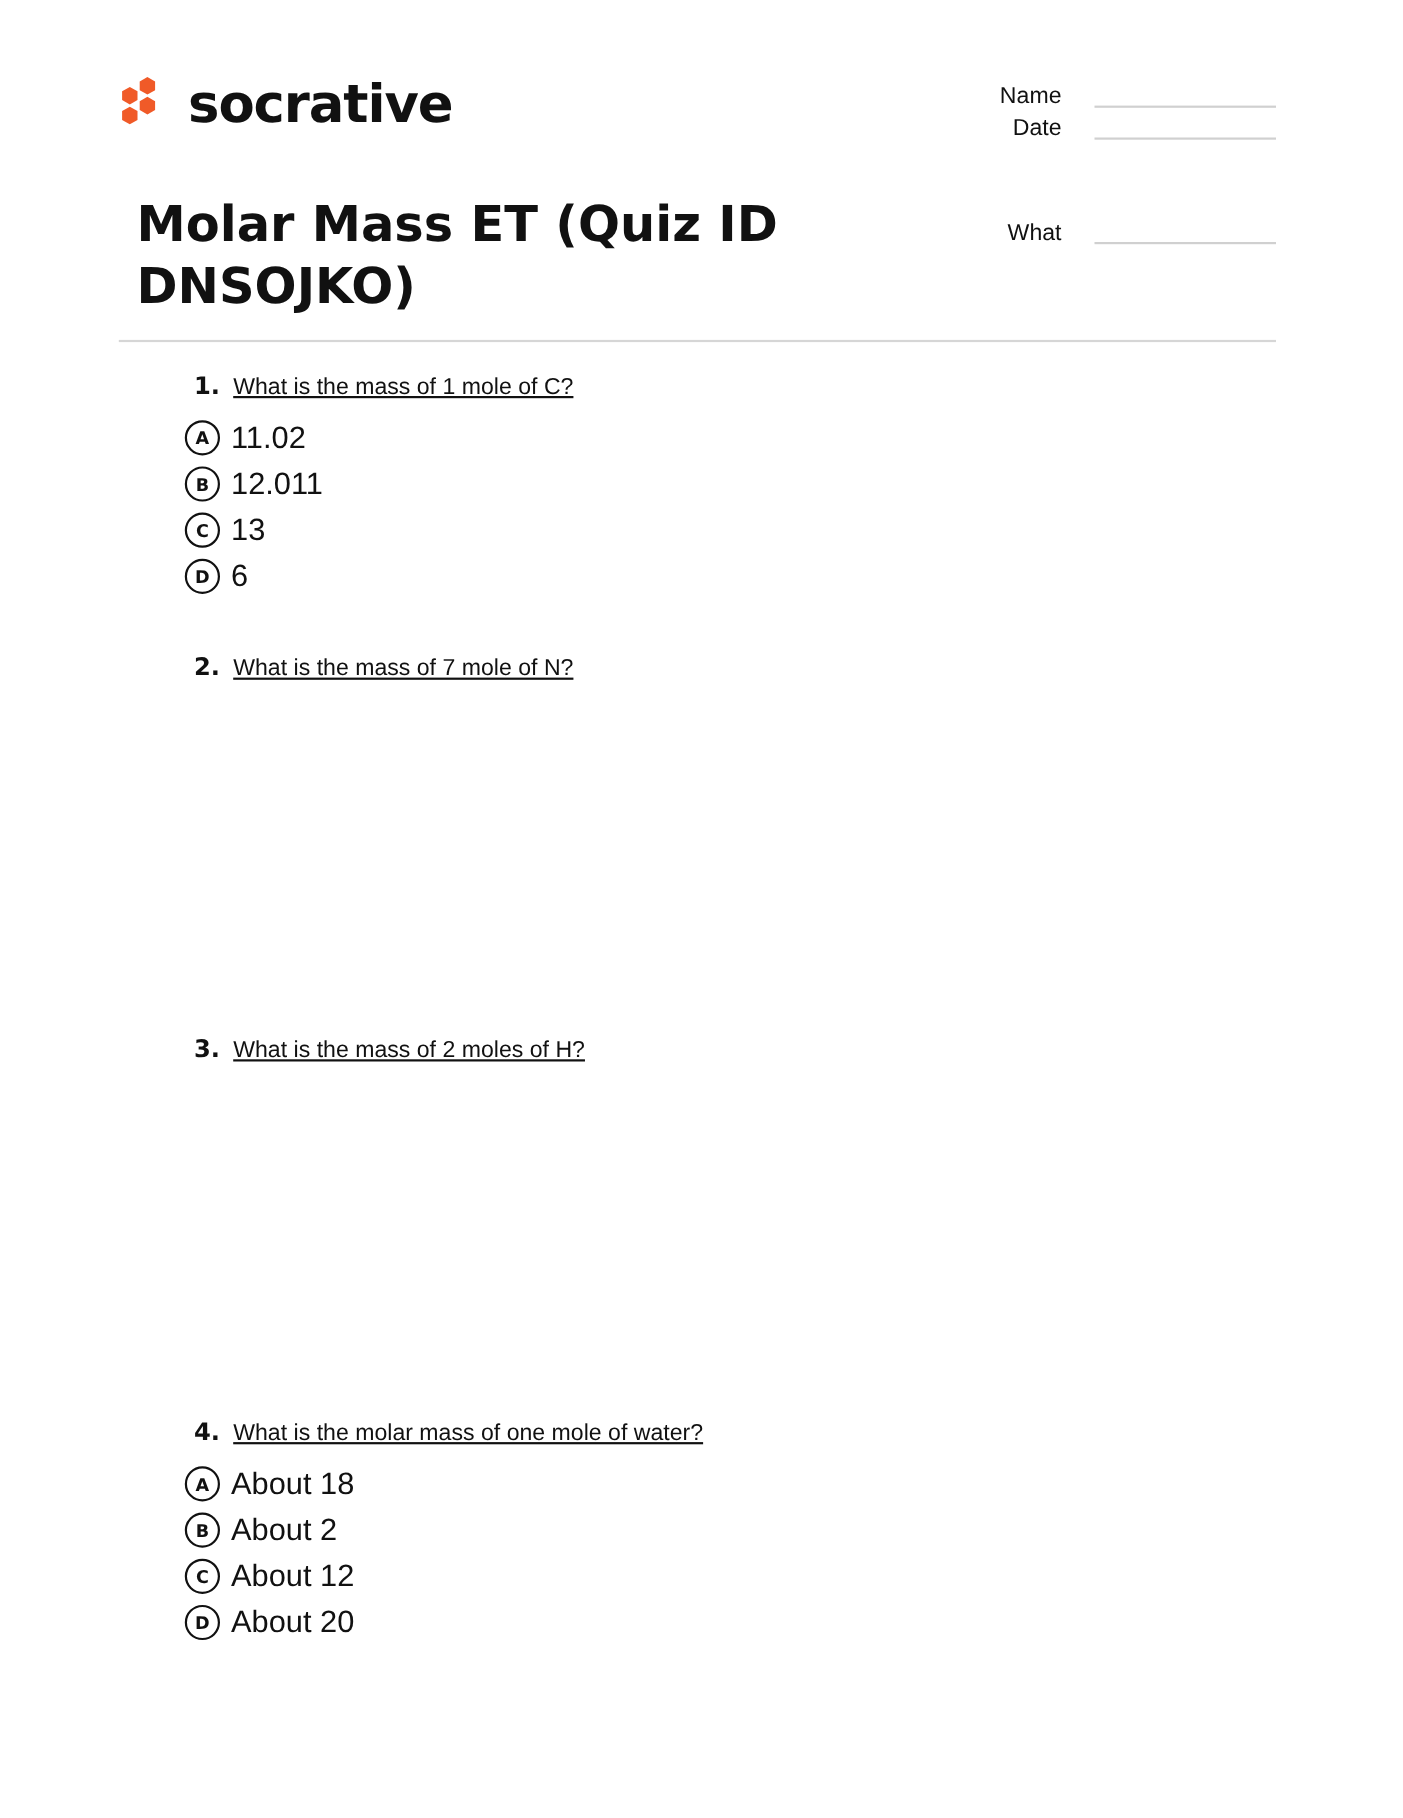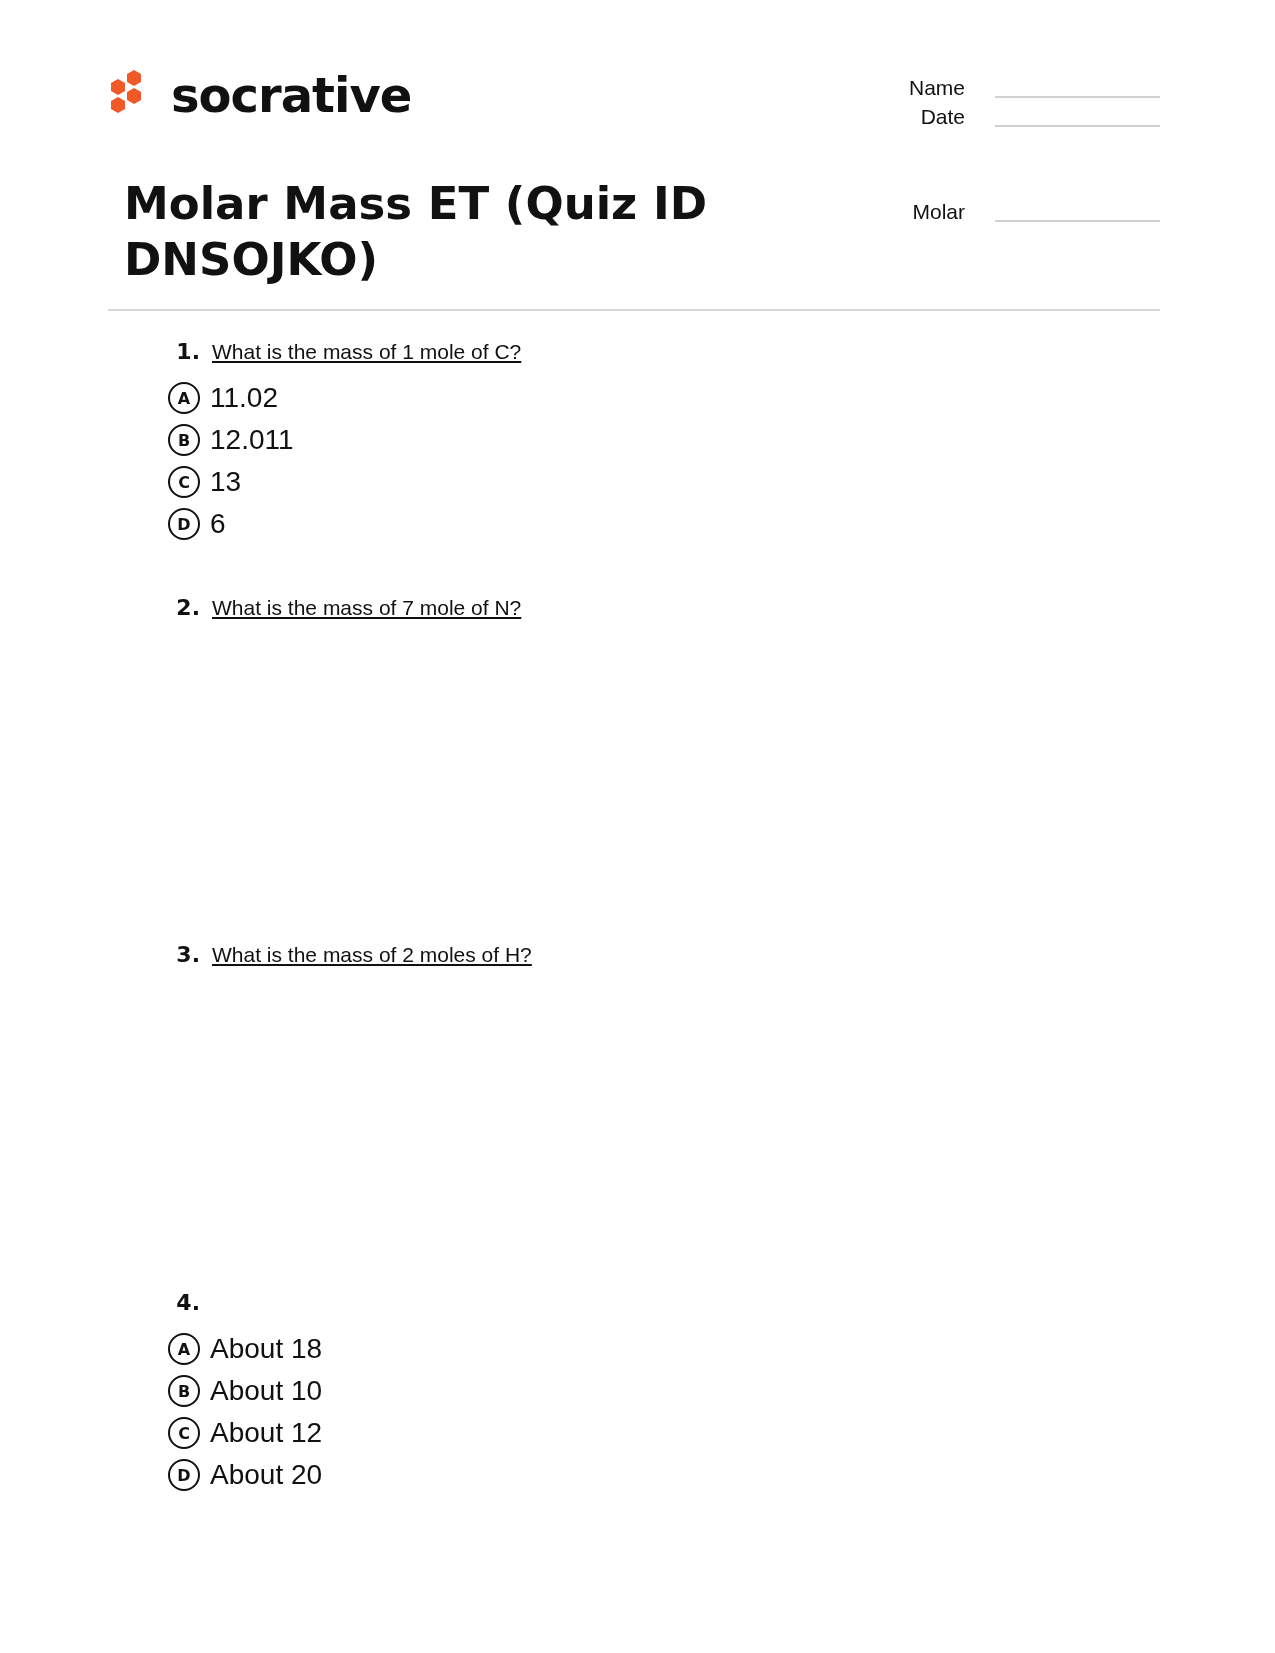--- a/index.html
+++ b/index.html
@@ -39,21 +39,21 @@
 <div class="fields">
   <div class="field" style="top:0px;">
     <span class="lbl">Name</span>
     <span class="line"></span>
   </div>
   <div class="field" style="top:29px;text-decoration:underline;">
     <span class="lbl">Date</span>
     <span class="line"></span>
   </div>
   <div class="field" style="top:124px;">
-    <span class="lbl">Molar</span>
+    <span class="lbl">What</span>
     <span class="line"></span>
   </div>
 </div>
 
 <h1 class="title">Molar Mass ET (Quiz ID DNSOJKO)</h1>
 
 <div class="divider"></div>
 
 <div class="question" style="top:339px;">
   <div class="qhead">
@@ -88,28 +88,29 @@
 <div class="question" style="top:942px;">
   <div class="qhead">
     <span class="qnum">3.</span>
     <span class="qtext">What is the mass of 2 moles of H?</span>
   </div>
 </div>
 
 <div class="question" style="top:1290px;">
   <div class="qhead">
     <span class="qnum">4.</span>
+    <span class="qtext">What is the molar mass of one mole of water?</span>
   </div>
   <div class="opt">
     <span class="bubble">A</span>
     <span class="otext">About 18</span>
   </div>
   <div class="opt">
     <span class="bubble">B</span>
-    <span class="otext">About 10</span>
+    <span class="otext">About 2</span>
   </div>
   <div class="opt">
     <span class="bubble">C</span>
     <span class="otext">About 12</span>
   </div>
   <div class="opt">
     <span class="bubble">D</span>
     <span class="otext">About 20</span>
   </div>
 </div>

